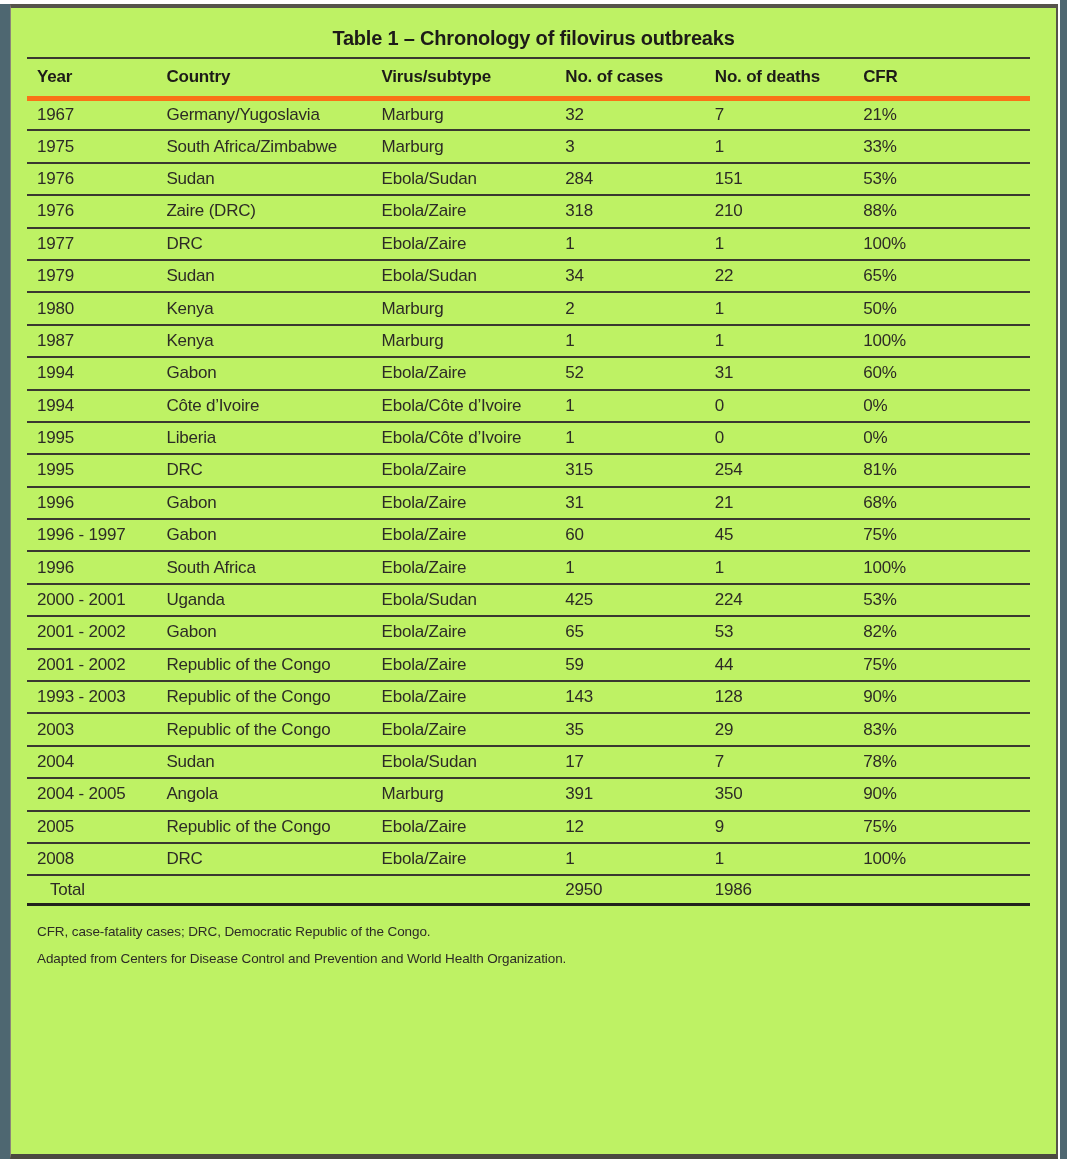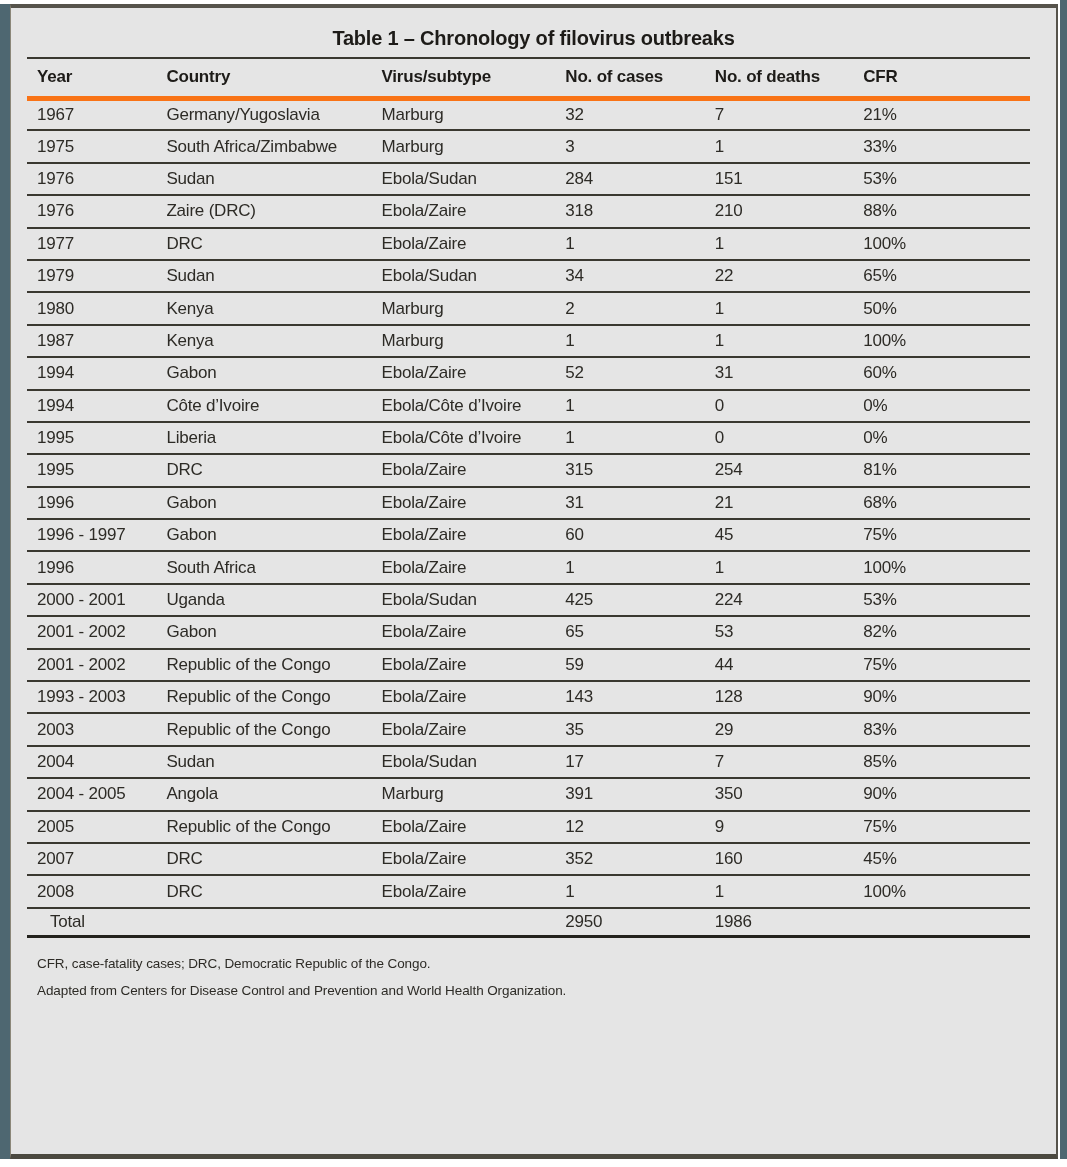--- a/index.html
+++ b/index.html
@@ -15,21 +15,21 @@
     background: #4E6771;
   }
   .edge-strip.left  { left: 0; top: 4px; width: 10px; height: 1155px; }
   .edge-strip.right { right: 0; top: 0; width: 7px; height: 1159px; }
   .panel {
     position: absolute;
     left: 10px;
     top: 4px;
     width: 1048px;
     height: 1155px;
-    background: #e5e5e5;
+    background: #bef264;
     border-top: 4px solid #56534B;
     border-bottom: 5px solid #4B4940;
     border-left: 1px solid #8B8779;
     border-right: 2px solid #56534B;
   }
   .panel-title {
     padding-top: 19px;
     height: 45px;
     text-align: center;
     font-size: 20px;
@@ -274,45 +274,37 @@
           <td>35</td>
           <td>29</td>
           <td>83%</td>
         </tr>
         <tr>
           <td>2004</td>
           <td>Sudan</td>
           <td>Ebola/Sudan</td>
           <td>17</td>
           <td>7</td>
-          <td>85%</td>
+          <td>78%</td>
         </tr>
         <tr>
           <td>2004 - 2005</td>
           <td>Angola</td>
           <td>Marburg</td>
           <td>391</td>
           <td>350</td>
           <td>90%</td>
         </tr>
         <tr>
           <td>2005</td>
           <td>Republic of the Congo</td>
           <td>Ebola/Zaire</td>
           <td>12</td>
           <td>9</td>
           <td>75%</td>
-        </tr>
-        <tr>
-          <td>2007</td>
-          <td>DRC</td>
-          <td>Ebola/Zaire</td>
-          <td>352</td>
-          <td>160</td>
-          <td>45%</td>
         </tr>
         <tr>
           <td>2008</td>
           <td>DRC</td>
           <td>Ebola/Zaire</td>
           <td>1</td>
           <td>1</td>
           <td>100%</td>
         </tr>
         <tr class="total-row">

